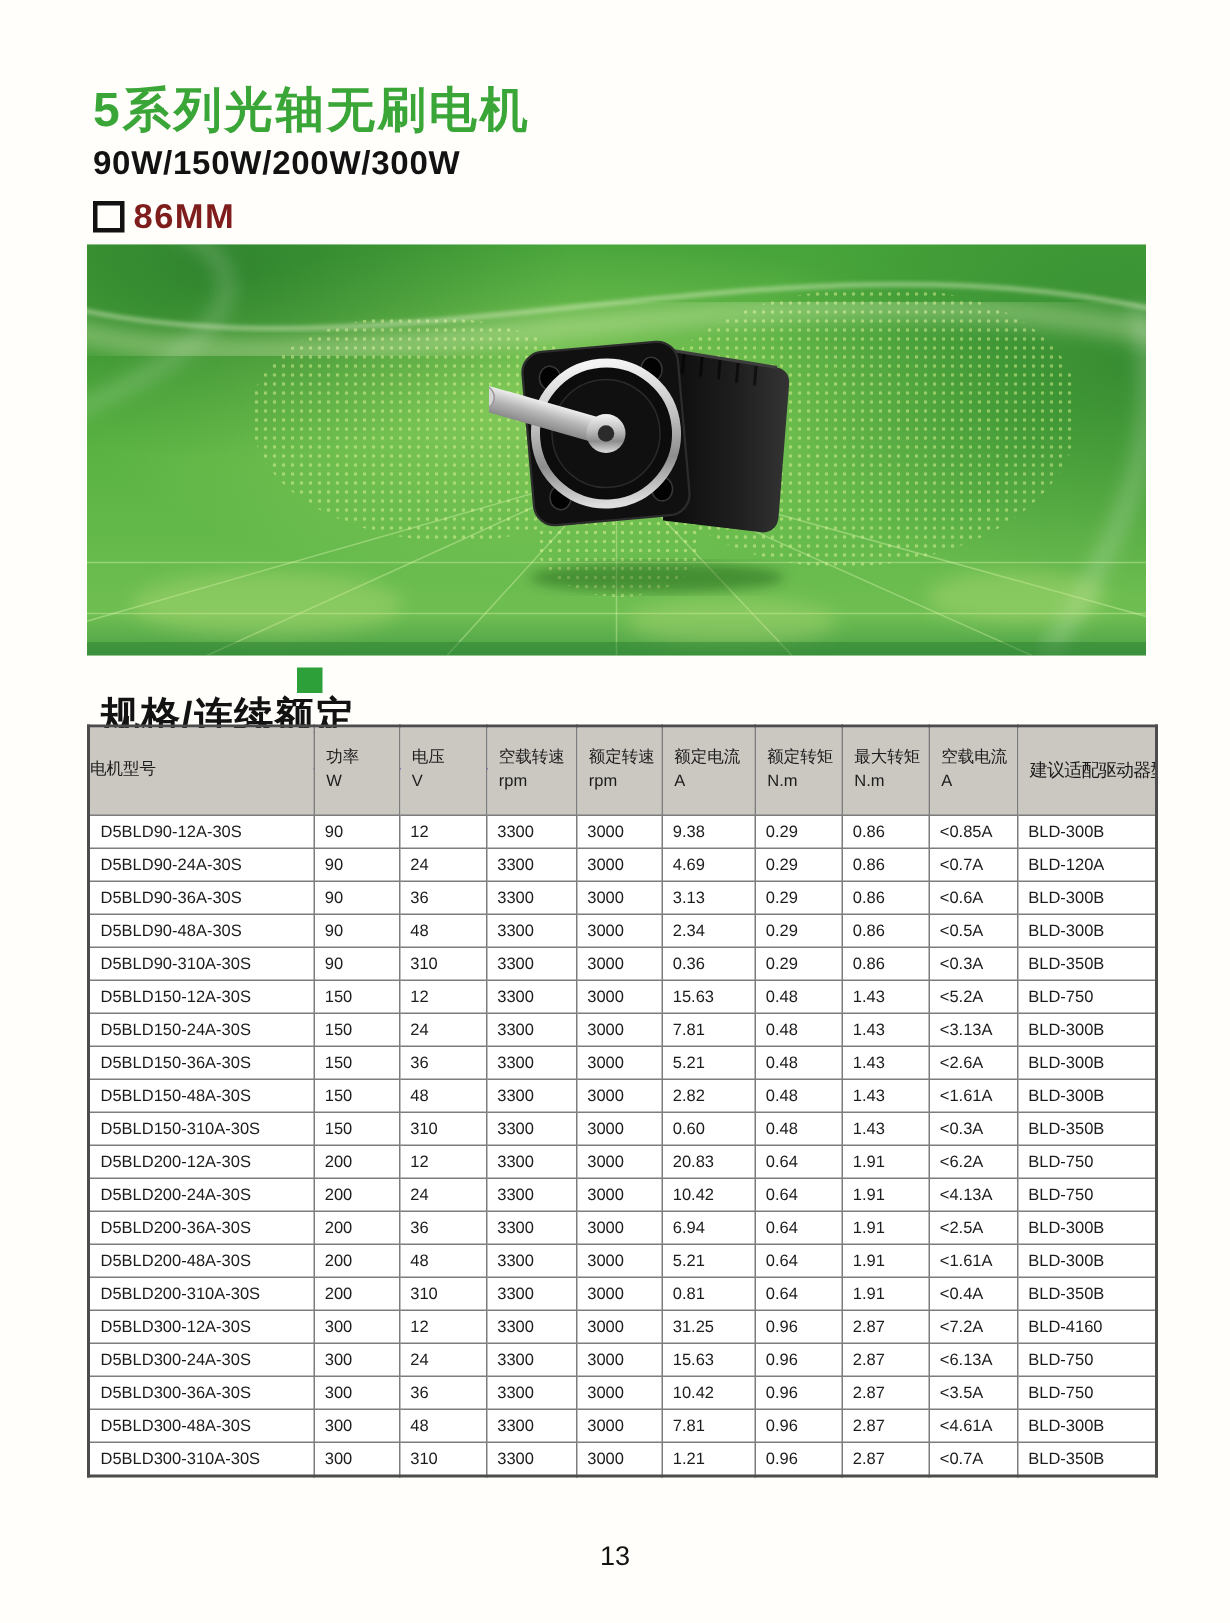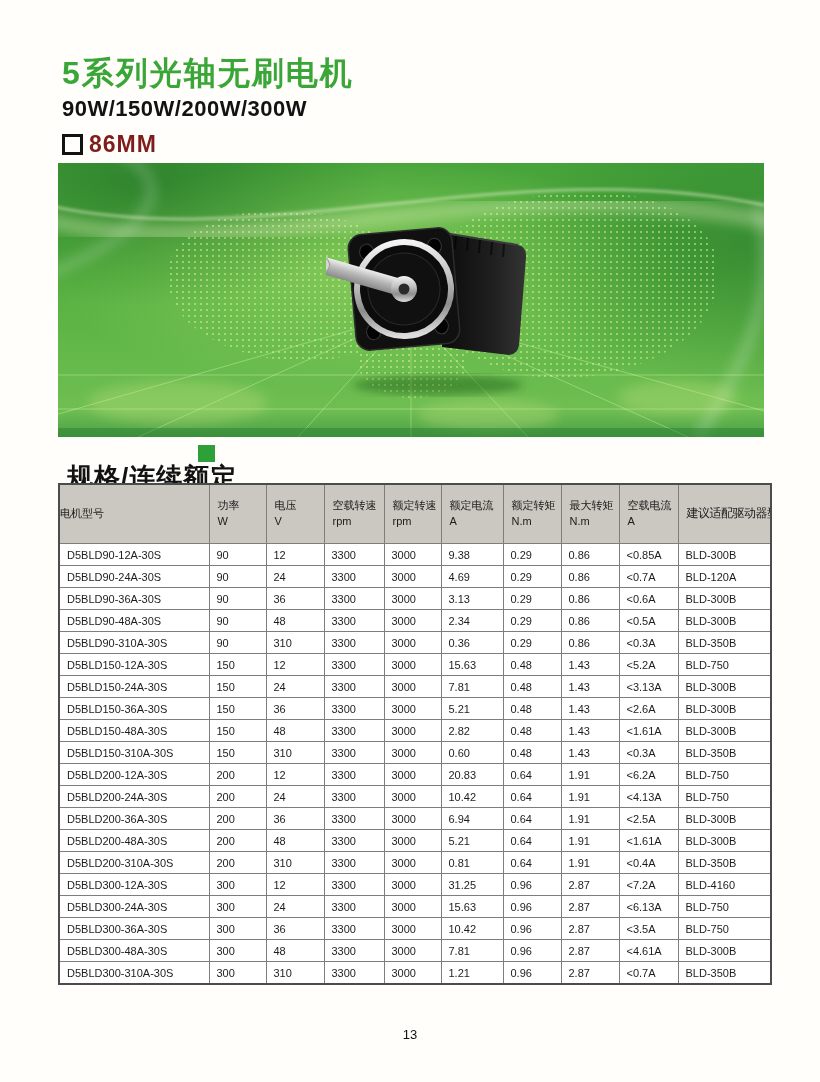--- a/index.html
+++ b/index.html
@@ -49,21 +49,21 @@
     background:#cbc7c1;height:58px;font-size:11px;font-weight:normal;color:#1c1c1c;
     text-align:left;vertical-align:middle;padding:0 2px 0 8px;line-height:1.45;
   }
   .spec-table thead th.c-model{text-align:left;padding:0;}
   .spec-table thead th.c-driver{font-size:12px;letter-spacing:-.5px;white-space:nowrap;}
   .spec-table tbody td{
     background:#fff;height:21px;font-size:11px;color:#1c1c1c;
     padding:0 2px 0 7px;white-space:nowrap;vertical-align:middle;
   }
   
-  .page-number{position:absolute;left:0;right:0;top:1027px;text-align:center;font-size:13px;color:#121212;}
+  .page-number{position:absolute;left:0;right:0;top:1027px;text-align:center;font-size:18px;color:#121212;}
 </style>
 </head>
 <body>
 
 <div class="header-block">
   <div class="doc-title">5系列光轴无刷电机</div>
   <div class="doc-subtitle">90W/150W/200W/300W</div>
   <div class="frame-line">
     <span class="square-outline"></span>
     <span class="frame-size">86MM</span>

